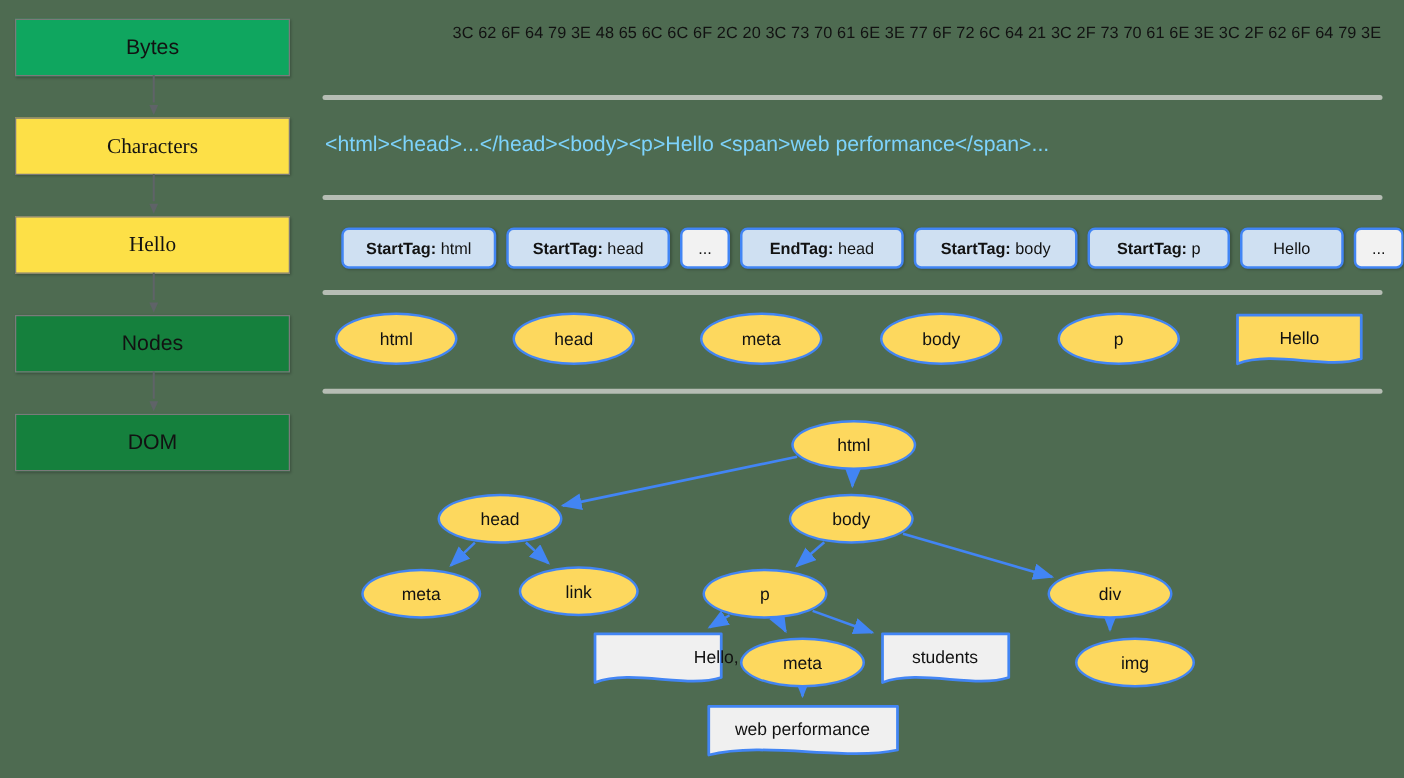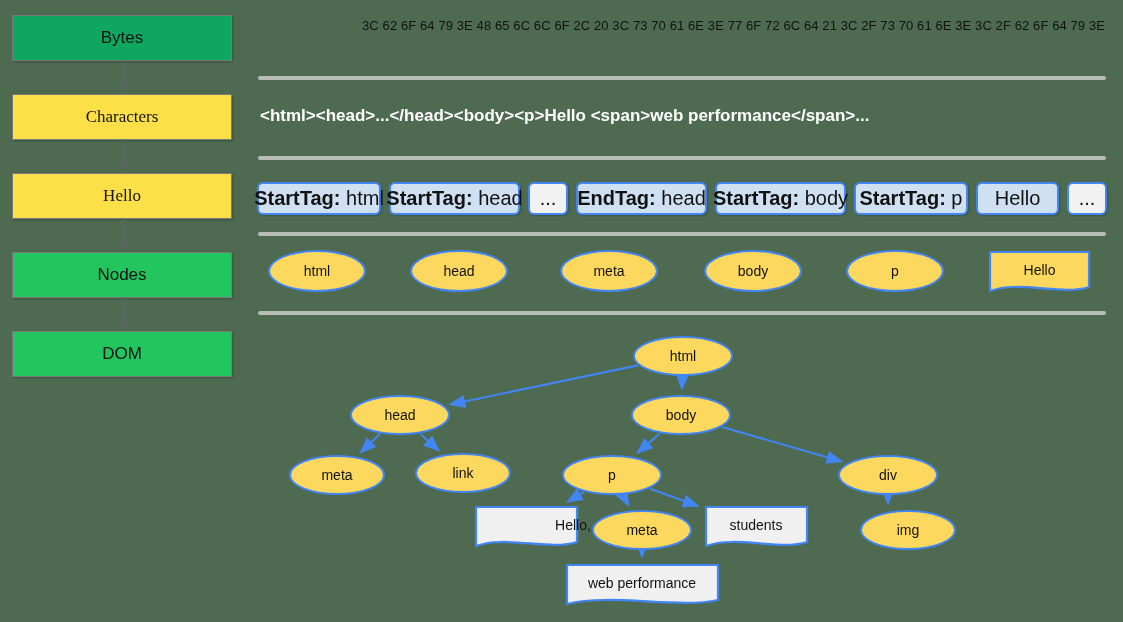--- a/index.html
+++ b/index.html
@@ -29,21 +29,21 @@
     box-sizing: border-box;
     display: flex;
     align-items: center;
     justify-content: center;
     font-size: 17px;
     color: #121212;
     box-shadow: 1px 1px 2px rgba(0,0,0,.25);
   }
   .pipe-box.green  { background: #0fa65f; }
   .pipe-box.blue   { background: #fde047; font-family: Liberation Serif, serif; }
-  .pipe-box.yellow { background: #22c55e; }
+  .pipe-box.yellow { background: #15803d; }
 
   .pipe-arrow {
     position: absolute;
     left: 118px;
     width: 10px;
     height: 33px;
   }
 
   
   .sep {
@@ -62,41 +62,42 @@
     font-size: 13px;
     line-height: 25px;
     color: #121212;
     letter-spacing: .1px;
   }
   .chars-text {
     position: absolute;
     left: 260px;
     top: 106px;
     font-size: 17px;
-    font-weight: bold;
-    color: #ffffff;
+    font-weight: normal;
+    color: #7dd3fc;
     white-space: nowrap;
   }
 
   
   .token {
     position: absolute;
     top: 182px;
     height: 33px;
     border: 2px solid #4285f4;
     border-radius: 6px;
     box-sizing: border-box;
     background: #cfe0f2;
     display: flex;
     align-items: center;
     justify-content: center;
-    font-size: 20px;
+    font-size: 13px;
     color: #121212;
     white-space: nowrap;
     box-shadow: 1px 1px 2px rgba(0,0,0,.22);
+    margin-left: 16px;
   }
   .token.plain { background: #f2f2f2; }
   .token b { font-weight: bold; }
   .token .tk-val { font-weight: normal; }
 
   
   .ellipse {
     position: absolute;
     border: 2px solid #4285f4;
     border-radius: 50%;

